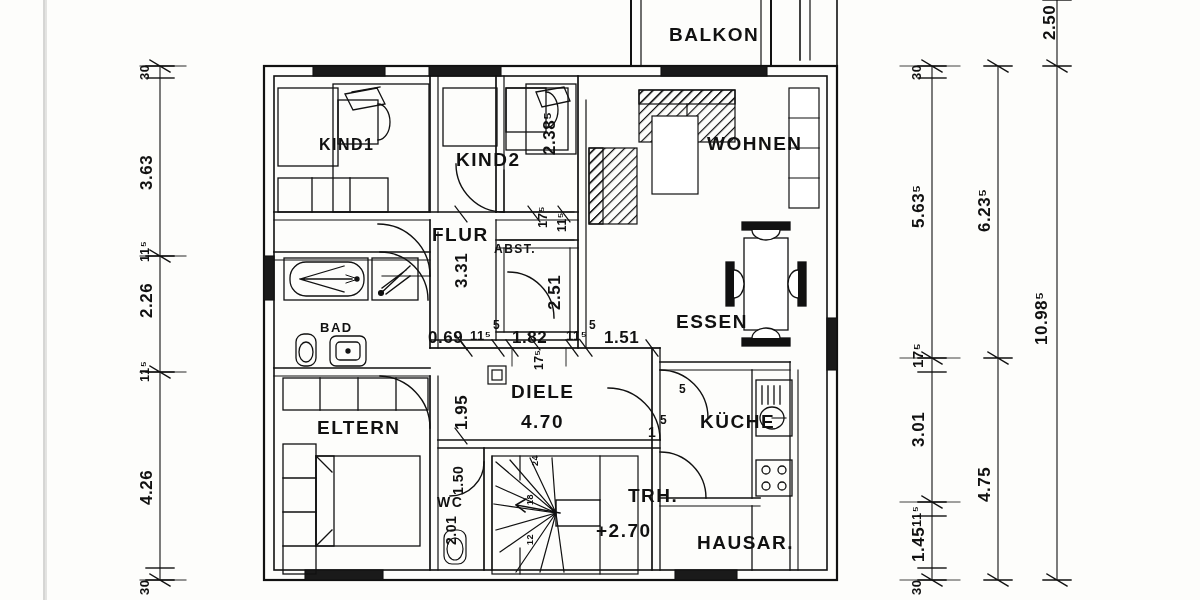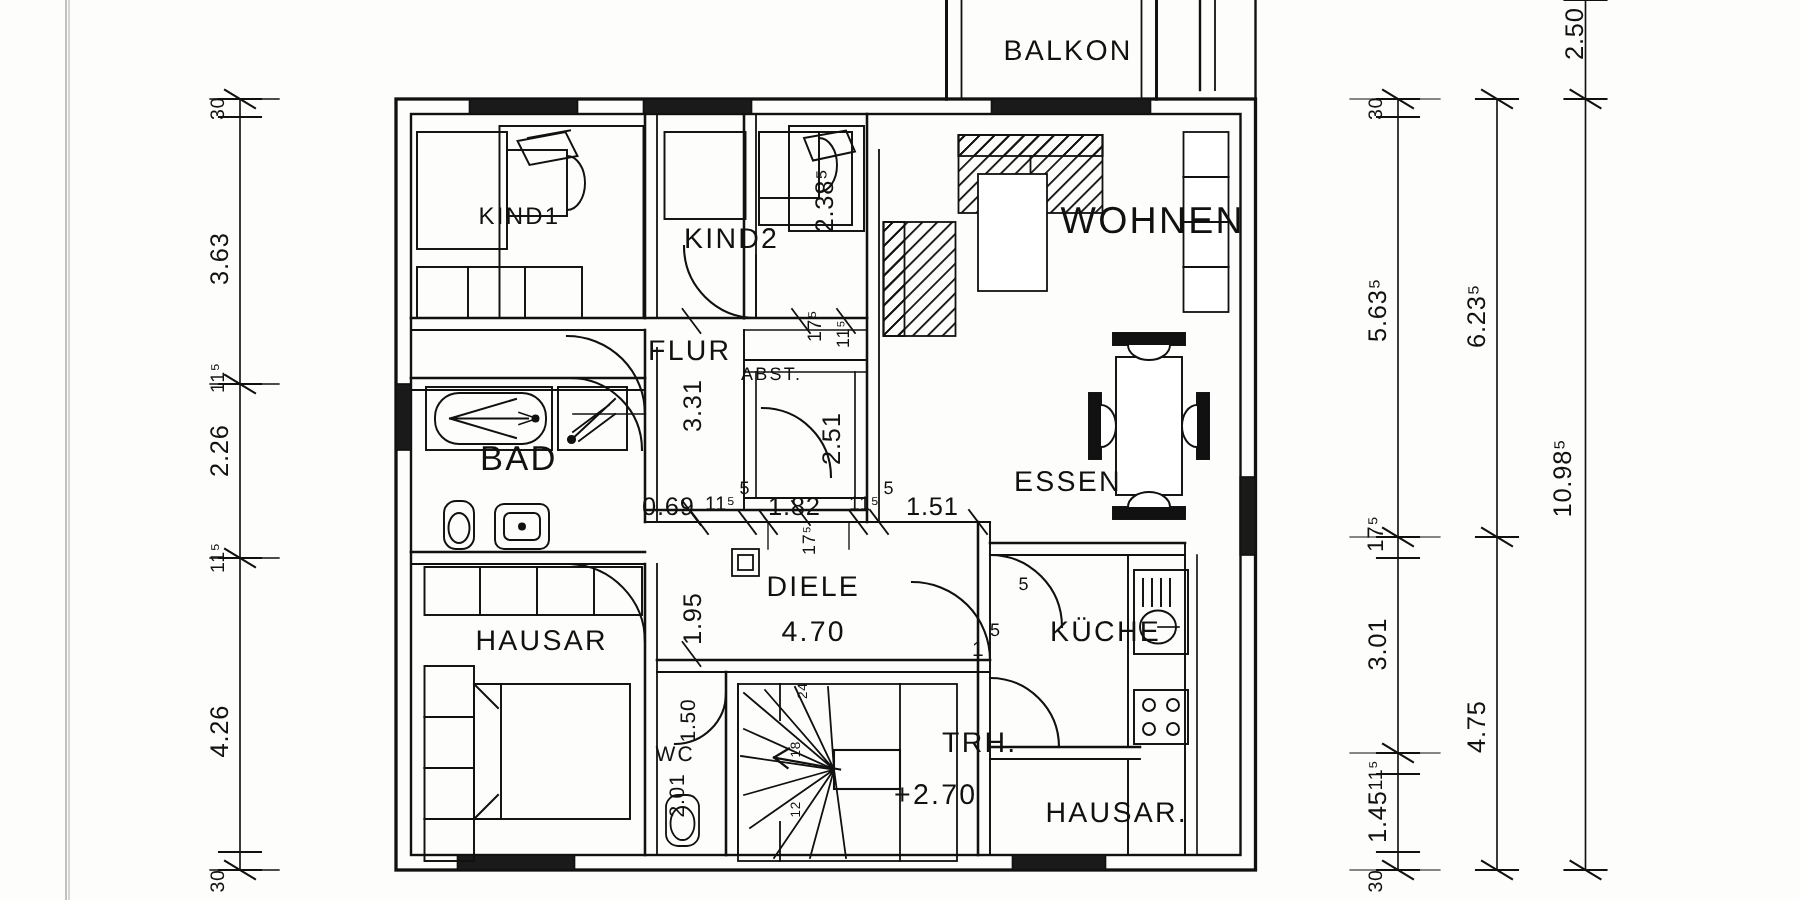--- a/index.html
+++ b/index.html
@@ -1,18 +1,18 @@
 <!DOCTYPE html>
 <html><head>
 <meta charset="utf-8">
 <style>
   html,body{margin:0;padding:0;background:#fff;}
   body{width:1200px;height:600px;overflow:hidden;
        font-family:"Liberation Sans","DejaVu Sans",sans-serif;}
-  #plan{position:relative;width:1200px;height:600px;background:#fdfdfb;}
+  #plan{position:relative;width:1200px;height:600px;background:#fdfdfb;font-weight:bold;}
   #plan svg{position:absolute;left:0;top:0;}
   .lbl{position:absolute;font-family:"Liberation Sans","DejaVu Sans",sans-serif;
        color:#111;white-space:nowrap;letter-spacing:.5px;}
   .room{font-size:19px;letter-spacing:1.5px;}
   .dim{font-size:17px;letter-spacing:.5px;}
   .stepno{font-size:9px;}
 </style>
 </head>
 <body>
 
@@ -326,26 +326,26 @@
     <path d="M46 0 L46 600" stroke="#bbb"></path>
   </g>
 
   </g>
 </svg>
 
 <div id="room-text">
       <div class="lbl room" style="left: 669px; top: 24px; font-size: 19px;">BALKON</div>
       <div class="lbl room" style="left: 319px; top: 136px; font-size: 16px;">KIND1</div>
       <div class="lbl room" style="left: 456px; top: 136px; font-size: 19px; margin-top: 13px;">KIND2</div>
-      <div class="lbl room" style="left: 707px; top: 133px; font-size: 25px;">WOHNEN</div>
+      <div class="lbl room" style="left: 707px; top: 133px; font-size: 19px;">WOHNEN</div>
       <div class="lbl room" style="left: 676px; top: 311px; font-size: 19px;">ESSEN</div>
       <div class="lbl room" style="left: 432px; top: 224px; font-size: 19px;">FLUR</div>
       <div class="lbl room" style="left: 494px; top: 242px; font-size: 12px;">ABST.</div>
-      <div class="lbl room" style="left: 320px; top: 292px; font-size: 23px;">BAD</div>
-      <div class="lbl room" style="left: 317px; top: 417px; font-size: 19px;">HAUSAR</div>
+      <div class="lbl room" style="left: 320px; top: 320px; font-size: 13px;">BAD</div>
+      <div class="lbl room" style="left: 317px; top: 417px; font-size: 19px;">ELTERN</div>
       <div class="lbl room" style="left: 511px; top: 381px; font-size: 19px;">DIELE</div>
       <div class="lbl room" style="left: 521px; top: 411px; font-size: 19px;">4.70</div>
       <div class="lbl room" style="left: 437px; top: 494px; font-size: 14px;">WC</div>
       <div class="lbl room" style="left: 584px; top: 485px; font-size: 19px; margin-left: 44px;">TRH.</div>
       <div class="lbl room" style="left: 596px; top: 520px; font-size: 19px;">+2.70</div>
       <div class="lbl room" style="left: 700px; top: 411px; font-size: 19px;">KÜCHE</div>
       <div class="lbl room" style="left: 697px; top: 532px; font-size: 19px;">HAUSAR.</div>
     </div>
 <div id="dim-text">
       <div class="lbl dim" style="left: 137px; top: 80px; font-size: 13px; transform-origin: 0px 0px; transform: rotate(-90deg);">30</div>

